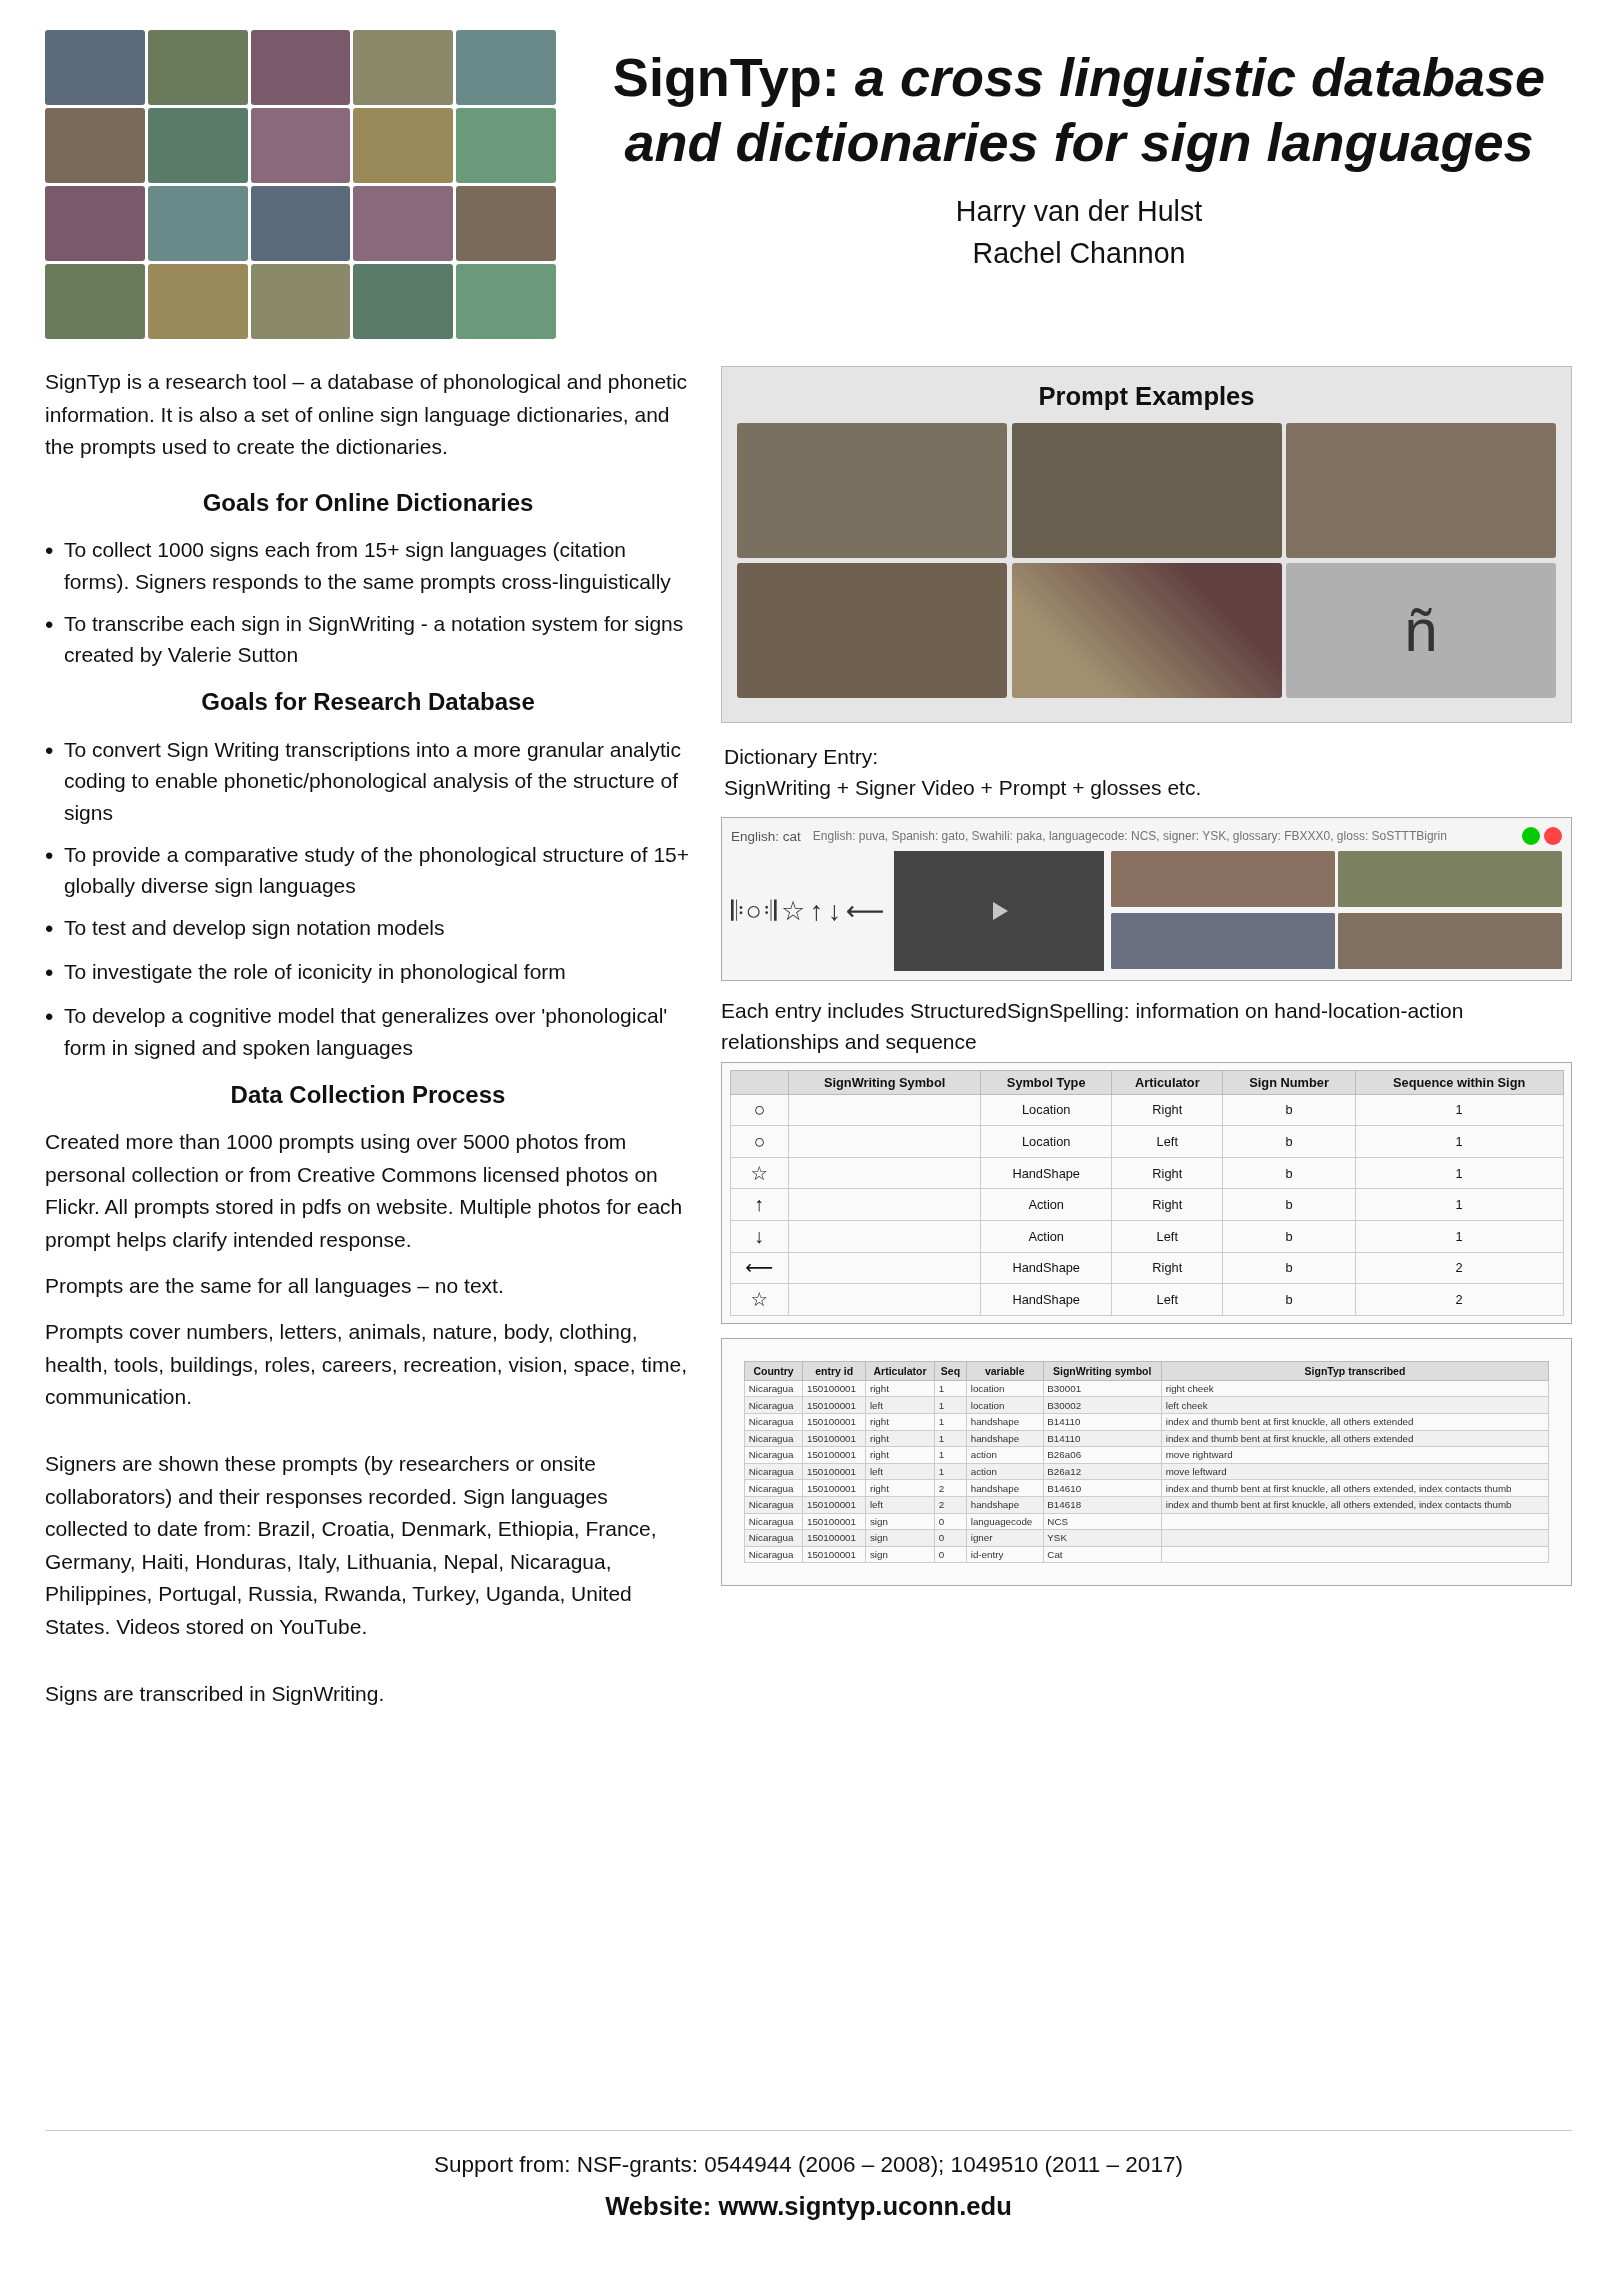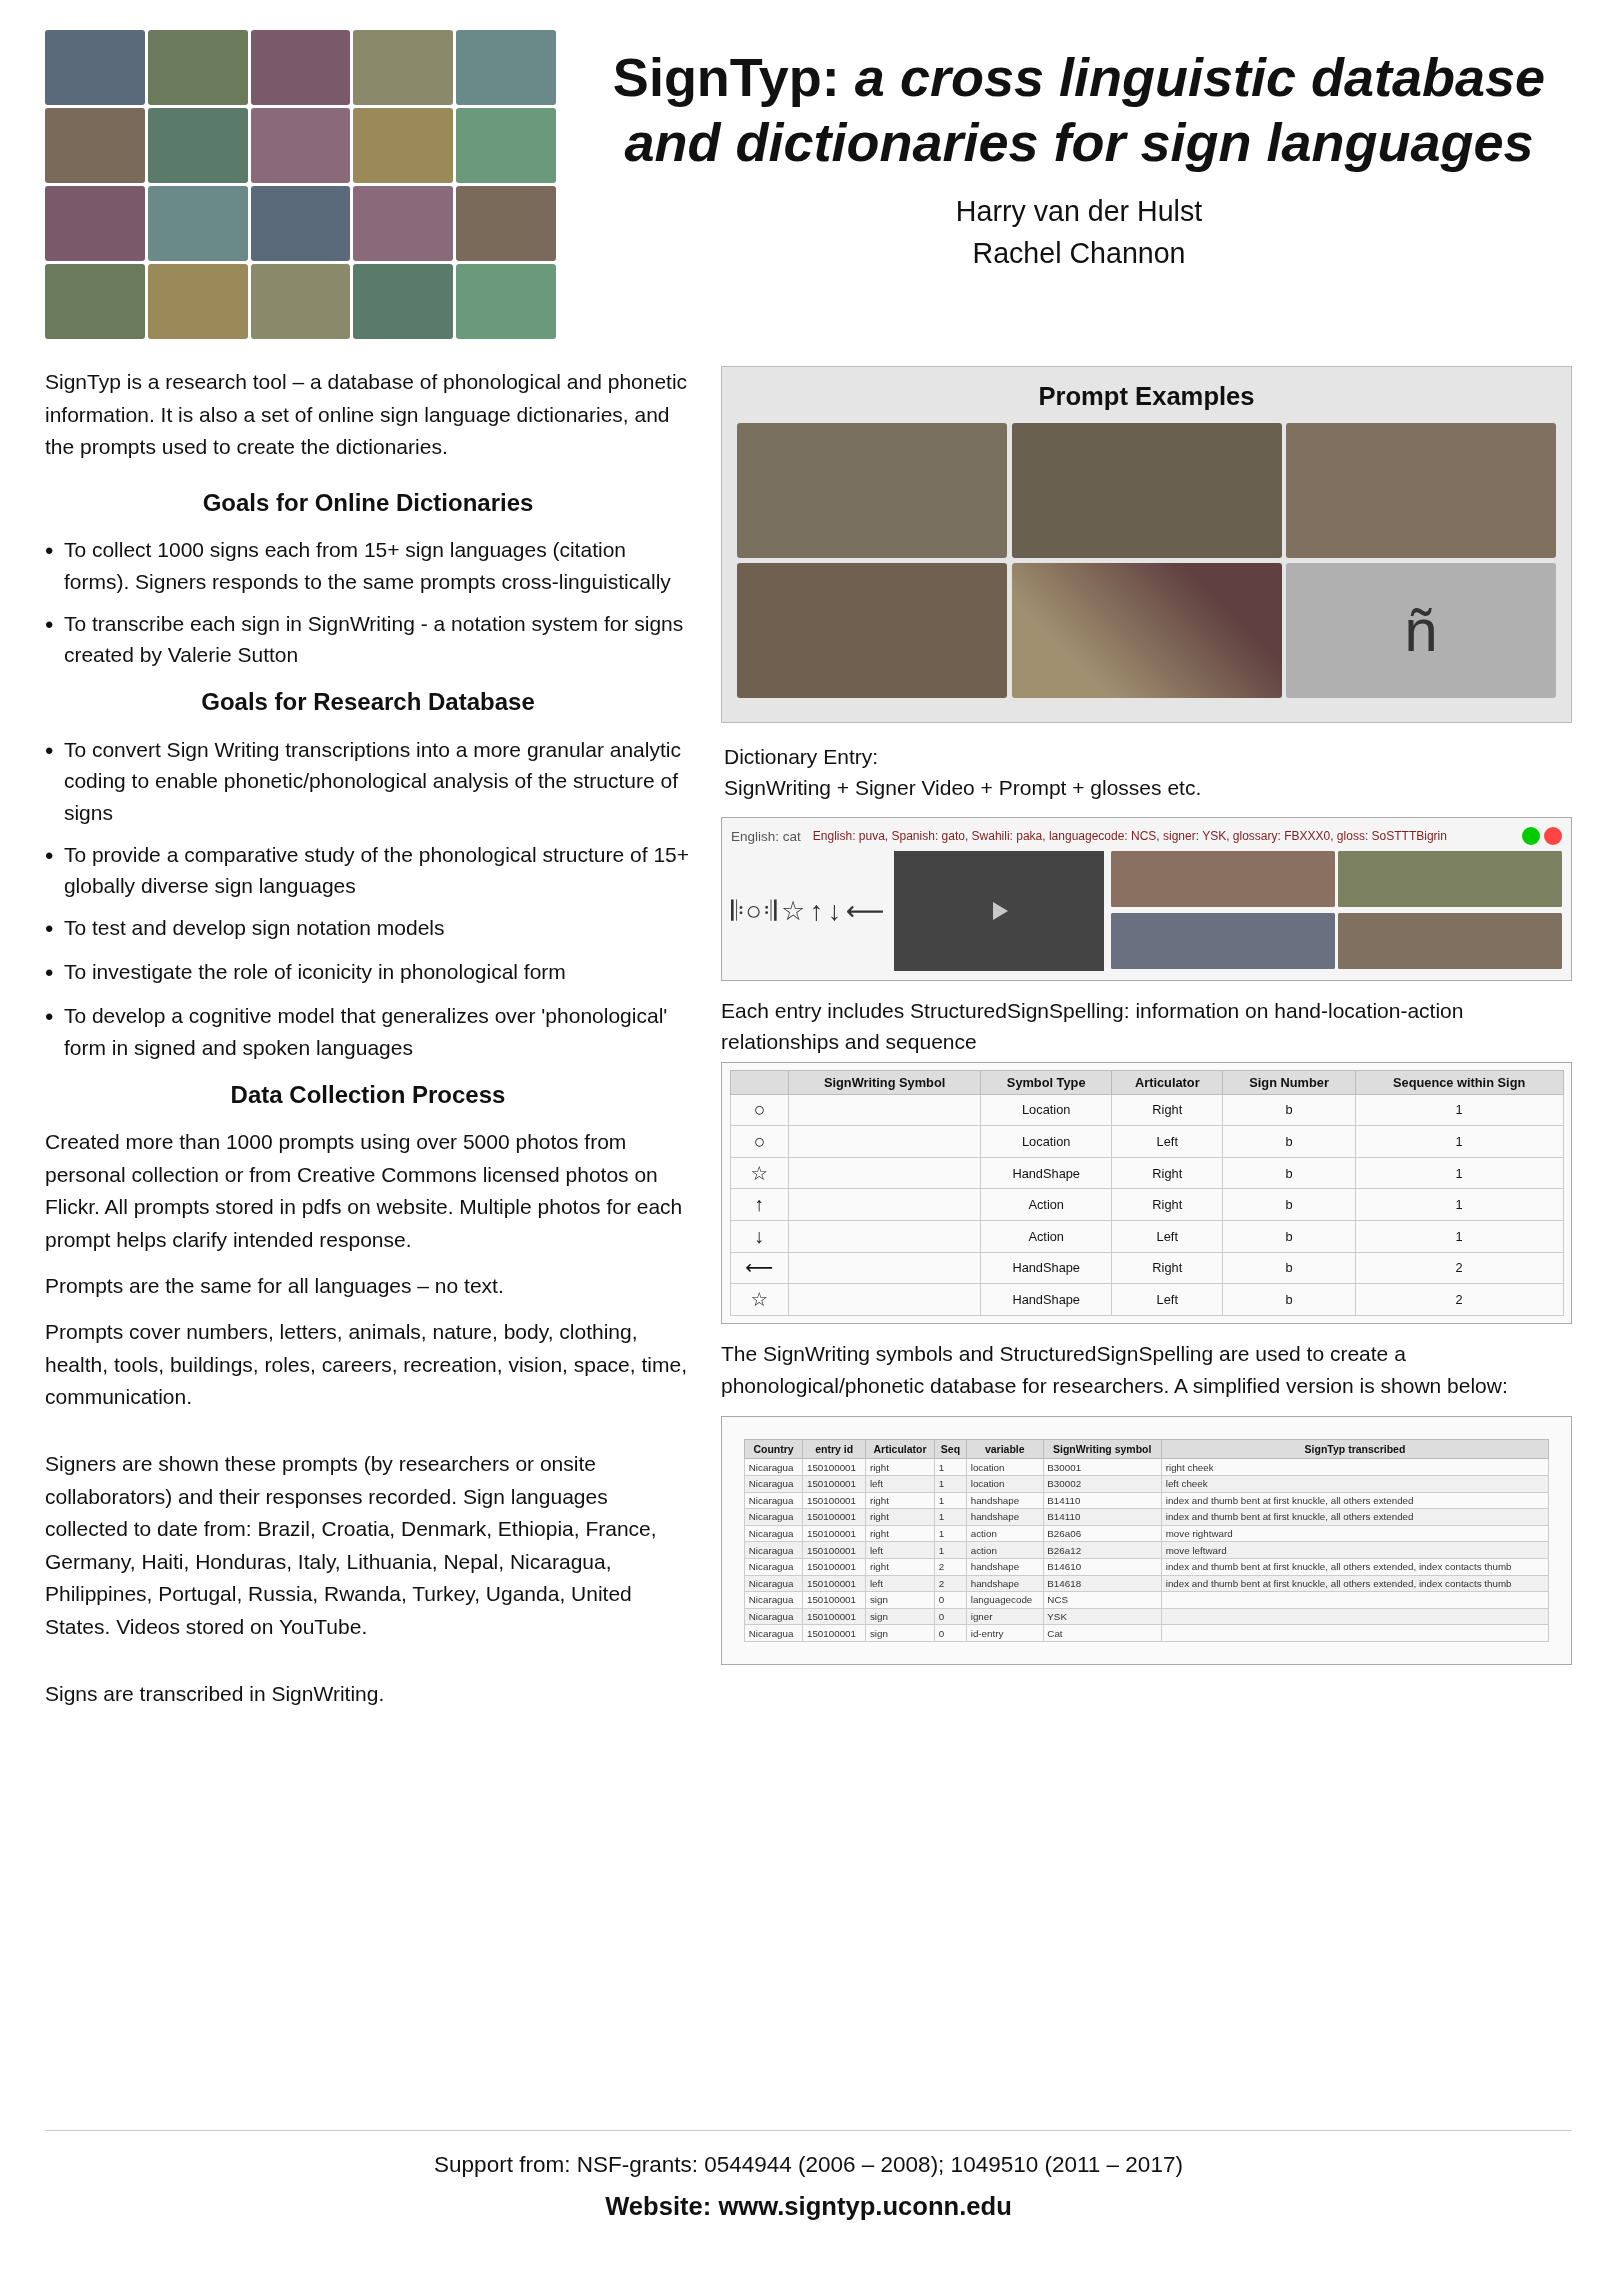--- a/index.html
+++ b/index.html
@@ -431,21 +431,21 @@
       </div>
 
       <p class="dict-entry-text">
         <span>Dictionary Entry:</span><br>
         <span>SignWriting + Signer Video + Prompt + glosses etc.</span>
       </p>
 
       <div class="dict-screenshot">
         <div class="dict-screenshot-top">
           <span style="font-size:13.5px; color:#555;">English: cat</span>
-          <span style="font-size:12px; color:#7f1d1d; margin-left:6px;">English: puva, Spanish: gato, Swahili: paka, languagecode: NCS, signer: YSK, glossary: FBXXX0, gloss: SoSTTTBigrin</span>
+          <span style="font-size:12px; color:#737373; margin-left:6px;">English: puva, Spanish: gato, Swahili: paka, languagecode: NCS, signer: YSK, glossary: FBXXX0, gloss: SoSTTTBigrin</span>
           <div class="dict-screenshot-icons">
             <span class="dict-icon-circle" style="background:#00cc00;"></span>
             <span class="dict-icon-circle" style="background:#ff4444;"></span>
           </div>
         </div>
         <div class="dict-screenshot-body">
           <div class="dict-signwriting">
             <span>𝄆○𝄇</span>
               <span>☆</span>
               <span>↑</span>
@@ -534,21 +534,20 @@
               <td></td>
               <td>HandShape</td>
               <td>Left</td>
               <td>b</td>
               <td>2</td>
             </tr>
           </tbody>
         </table>
       </div>
 
-      <p class="phono-text">The SignWriting symbols and StructuredSignSpelling are used to create a phonological/phonetic database for researchers. A simplified version is shown below:</p>
 
       <div class="db-table-container">
         <table class="db-table">
           <thead>
             <tr>
               <th>Country</th>
               <th>entry id</th>
               <th>Articulator</th>
               <th>Seq</th>
               <th>variable</th>

